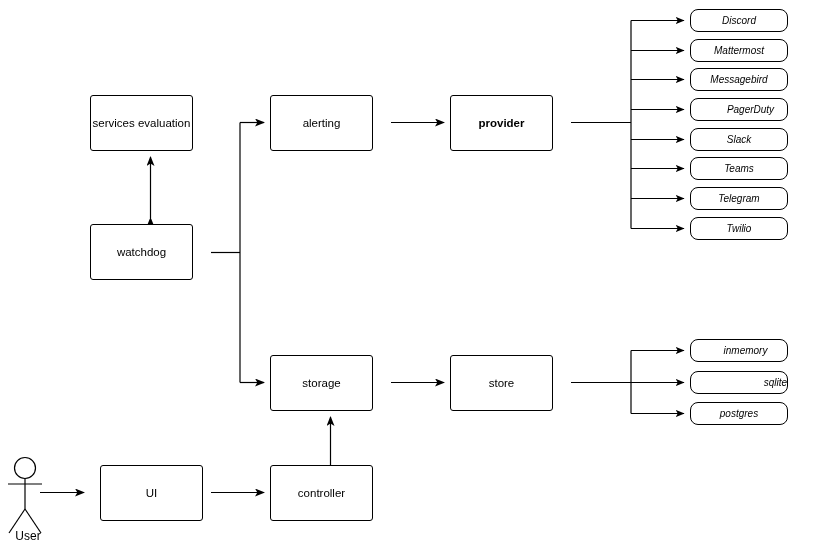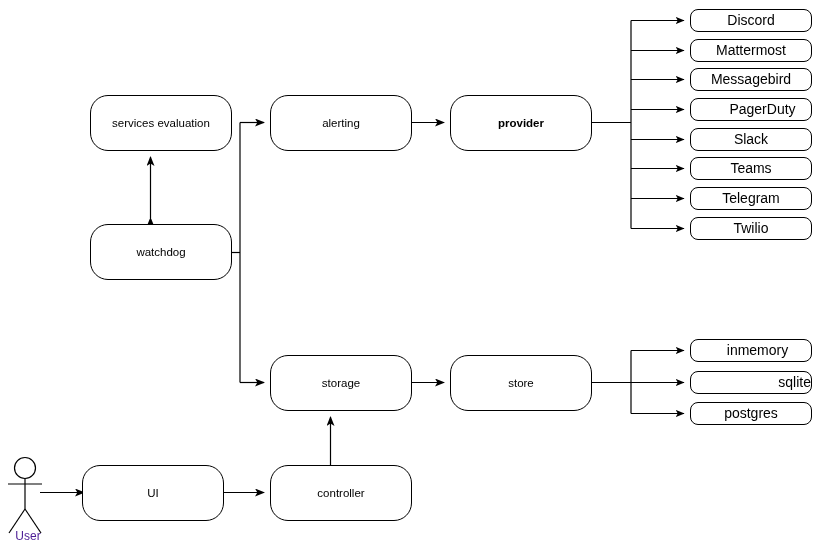--- a/index.html
+++ b/index.html
@@ -35,44 +35,45 @@
     align-items: center;
     justify-content: center;
     color: #000000;
     font-family: "Liberation Sans", sans-serif;
     font-size: 11.5px;
     line-height: 1.1;
     text-align: center;
     white-space: nowrap;
   }
   .node.big {
-    width: 142px;
+    width: 103px;
     height: 56px;
-    border-radius: 18px;
+    border-radius: 3px;
   }
   .node.leaf {
-    width: 122px;
+    width: 98px;
     height: 23px;
     border-radius: 8px;
-    font-size: 14px;
+    font-size: 10px;
+    font-style: italic;
   }
   .actor {
     position: absolute;
     width: 56px;
     height: 94px;
   }
   .actor-label {
     position: absolute;
     left: 0;
     top: 74px;
     width: 56px;
     text-align: center;
     font-family: "Liberation Sans", sans-serif;
     font-size: 12px;
-    color: #4c1d95;
+    color: #000000;
     white-space: nowrap;
   }
 </style>
 </head>
 <body>
 
 <div id="canvas">
 
   <svg id="wires" viewBox="0 0 822 554" width="822" height="554" xmlns="http://www.w3.org/2000/svg">
     <defs>
@@ -148,21 +149,21 @@
   </div>
 
   <div class="node big" style="left:270px; top:355px;">
     <span>storage</span>
   </div>
 
   <div class="node big" style="left:450px; top:355px;">
     <span>store</span>
   </div>
 
-  <div class="node big" style="left:82px; top:465px;">
+  <div class="node big" style="left:100px; top:465px;">
     <span>UI</span>
   </div>
 
   <div class="node big" style="left:270px; top:465px;">
     <span>controller</span>
   </div>
 
   <div class="node leaf" style="left:690px; top:9px;">
     <span>Discord</span>
   </div>

